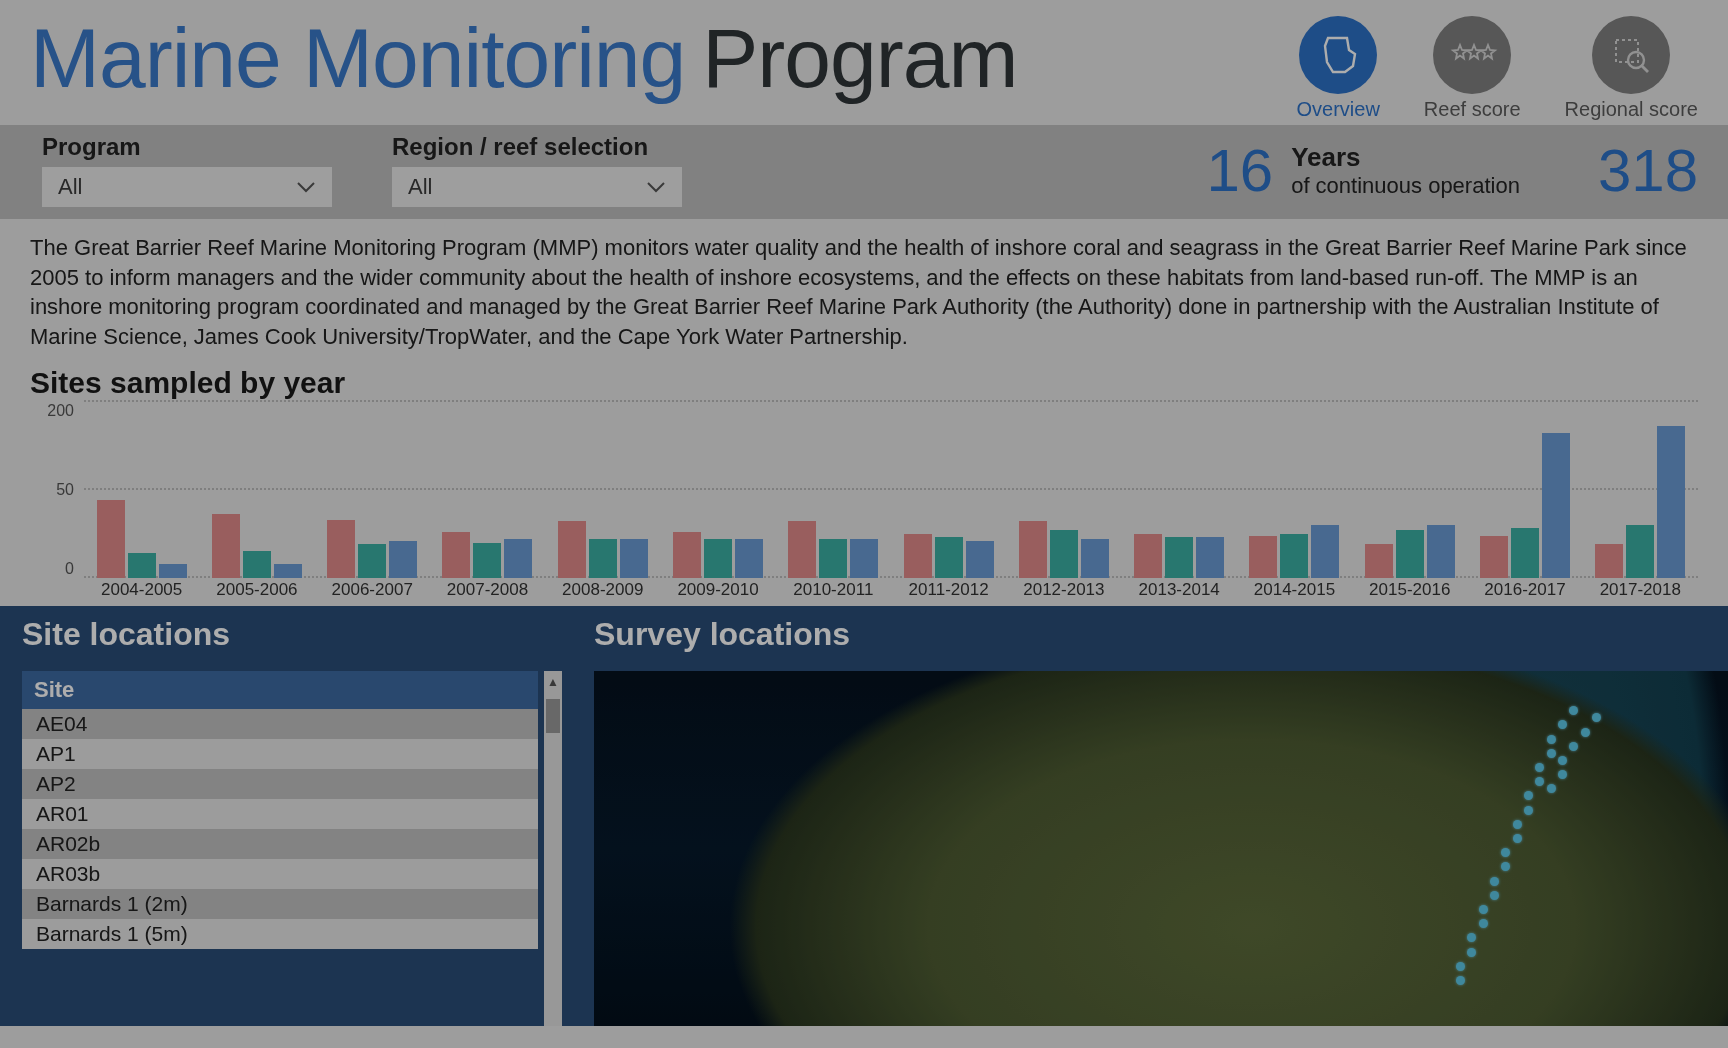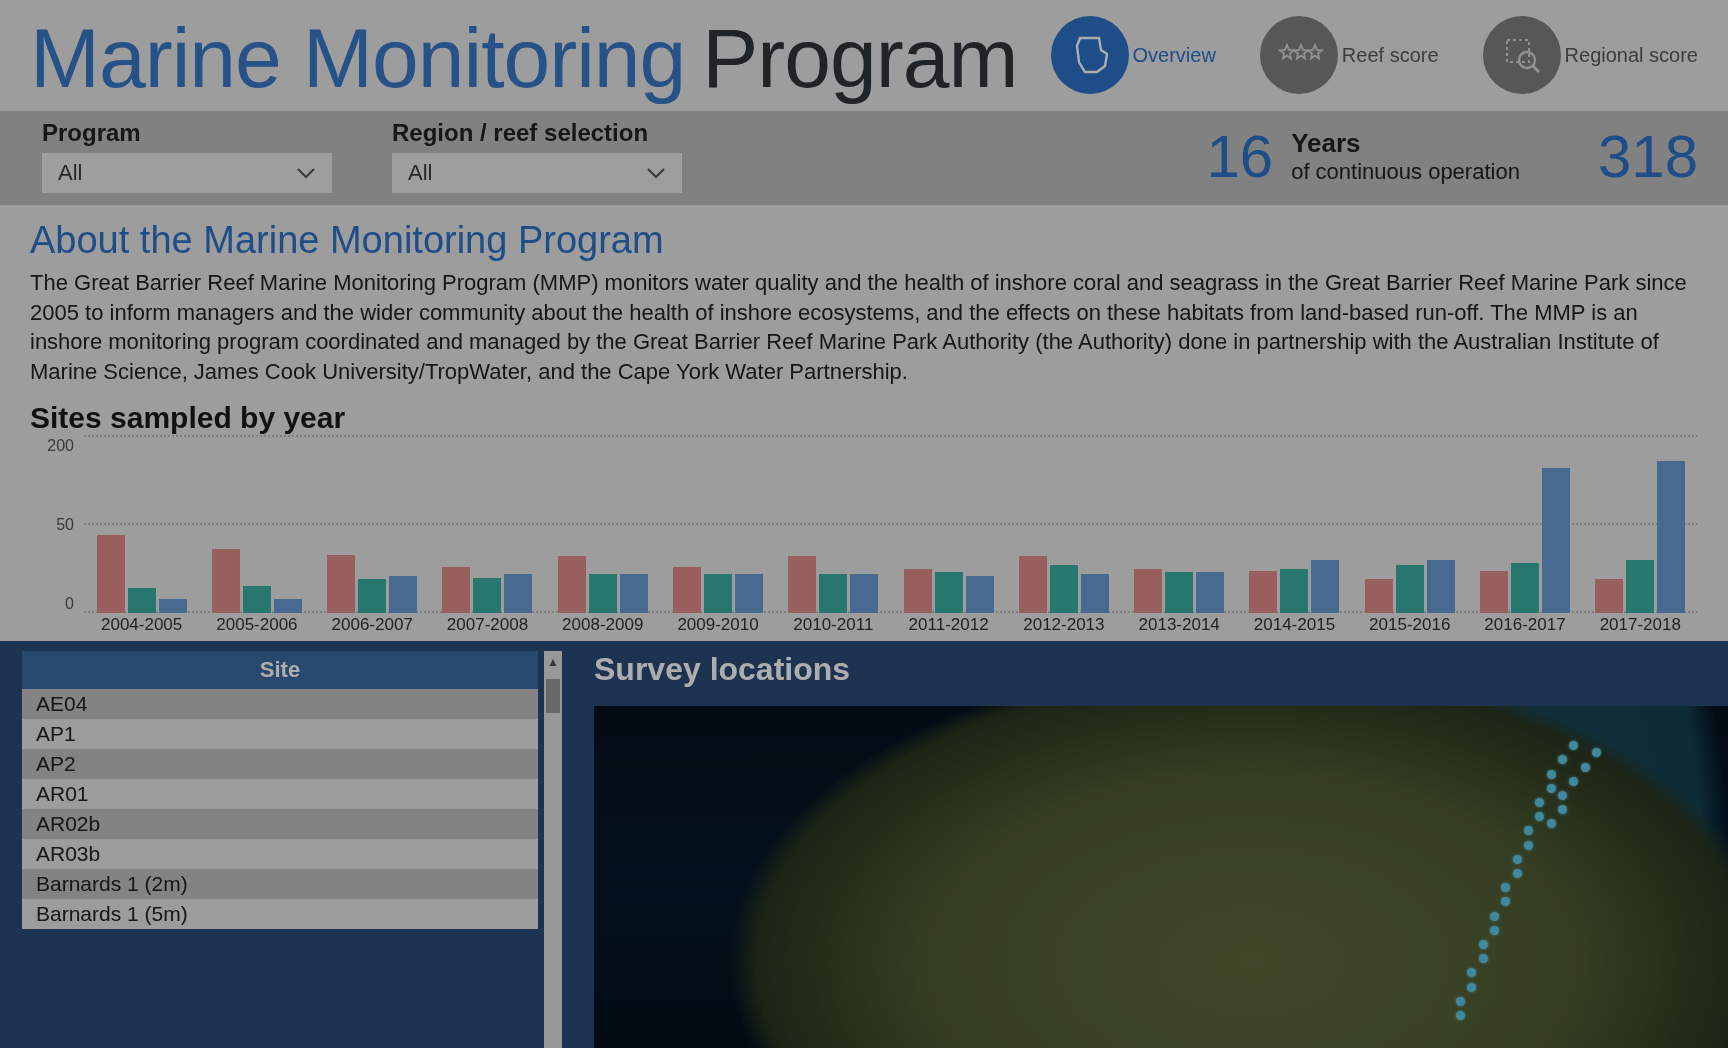--- a/index.html
+++ b/index.html
@@ -22,21 +22,21 @@
   
   .header {
     display: flex;
     align-items: flex-start;
     padding: 10px 30px 4px 30px;
   }
   .title-wrap { display:flex; align-items:baseline; gap:17px; }
   .title-main { font-size: 84px; font-weight:400; color:#3a79c9; letter-spacing:-1px;}
   .title-sub  { font-size: 84px; font-weight:400; color:#303538; letter-spacing:-1px;}
   .nav-icons { margin-left:auto; display:flex; gap:44px; padding-top:6px;}
-  .nav-item { display:flex; flex-direction:row; align-items:center; gap:4px; cursor:pointer;}
+  .nav-item { display:flex; flex-direction:column; align-items:center; gap:4px; cursor:pointer;}
   .nav-circle {
     width:78px; height:78px; border-radius:50%;
     display:flex; align-items:center; justify-content:center;
   }
   .nav-circle.active { background:#2d72c8; }
   .nav-circle.inactive { background:#808080; }
   .nav-label { font-size:20px; }
   .nav-label.active { color:#2d72c8; font-weight:500; }
   .nav-label.inactive { color:#5b5b5b; }
 
@@ -90,21 +90,21 @@
   
   .lower { display:flex; height:420px; }
   .panel { background:#2a4d78; color:#fff; }
   .panel.left { width:580px; padding:10px 18px 0 22px; display:flex; flex-direction:column;}
   .panel.right { flex:1; padding:10px 0 0 14px; display:flex; flex-direction:column;}
   .panel-h { font-size:32px; font-weight:600; margin-bottom:18px; }
 
   .site-table-wrap { display:flex; gap:6px; flex:1; min-height:0;}
   .site-table { flex:1; display:flex; flex-direction:column; }
   .site-header { background:#3d6aa3; color:#fff; font-weight:600; font-size:22px;
-                 padding:6px 12px;text-align:center;}
+                 padding:6px 12px;}
   .site-row { font-size:21px; color:#222; padding:3px 14px; }
   .site-row.even { background:#c2c2c2; }
   .site-row.odd  { background:#e6e6e6; }
   .scroll-track { width:18px; background:#e0e0e0; position:relative;}
   .scroll-thumb { position:absolute; top:28px; left:2px; right:2px; height:34px;
                   background:#9a9a9a;}
   .scroll-arrow { position:absolute; left:0; right:0; height:22px;
                   display:flex; align-items:center; justify-content:center;
                   font-size:12px; color:#555;}
   .scroll-arrow.up{ top:0;}
@@ -191,21 +191,20 @@
     <span class="stat-num">16</span>
     <span class="stat-text">
       <span class="row1">Years</span>
       <span>of continuous operation</span>
     </span>
     <span class="stat-num2">318</span>
   </div>
 </div>
 
 <div class="about">
-  <div class="about-h">About the Marine Monitoring Program</div>
   <div class="about-p">The Great Barrier Reef Marine Monitoring Program (MMP) monitors water quality and the health of inshore coral and seagrass in the Great Barrier Reef Marine Park since 2005 to inform managers and the wider community about the health of inshore ecosystems, and the effects on these habitats from land-based run-off. The MMP is an inshore monitoring program coordinated and managed by the Great Barrier Reef Marine Park Authority (the Authority) done in partnership with the Australian Institute of Marine Science, James Cook University/TropWater, and the Cape York Water Partnership.</div>
 </div>
 
 <div class="chart-section">
   <div class="chart-title">Sites sampled by year</div>
   <div class="chart-area">
     <div class="y-axis" id="y-axis">
         <span>200</span>
         <span>50</span>
         <span>0</span>
@@ -301,20 +300,21 @@
         <div class="x-label">2014-2015</div>
         <div class="x-label">2015-2016</div>
         <div class="x-label">2016-2017</div>
         <div class="x-label">2017-2018</div>
       </div>
   </div>
 </div>
 
 <div class="lower">
   <div class="panel left">
+    <div class="panel-h">Site locations</div>
     <div class="site-table-wrap">
       <div class="site-table">
         <div class="site-header">Site</div>
         <div id="site-rows">
             <div class="site-row even">AE04</div>
             <div class="site-row odd">AP1</div>
             <div class="site-row even">AP2</div>
             <div class="site-row odd">AR01</div>
             <div class="site-row even">AR02b</div>
             <div class="site-row odd">AR03b</div>

